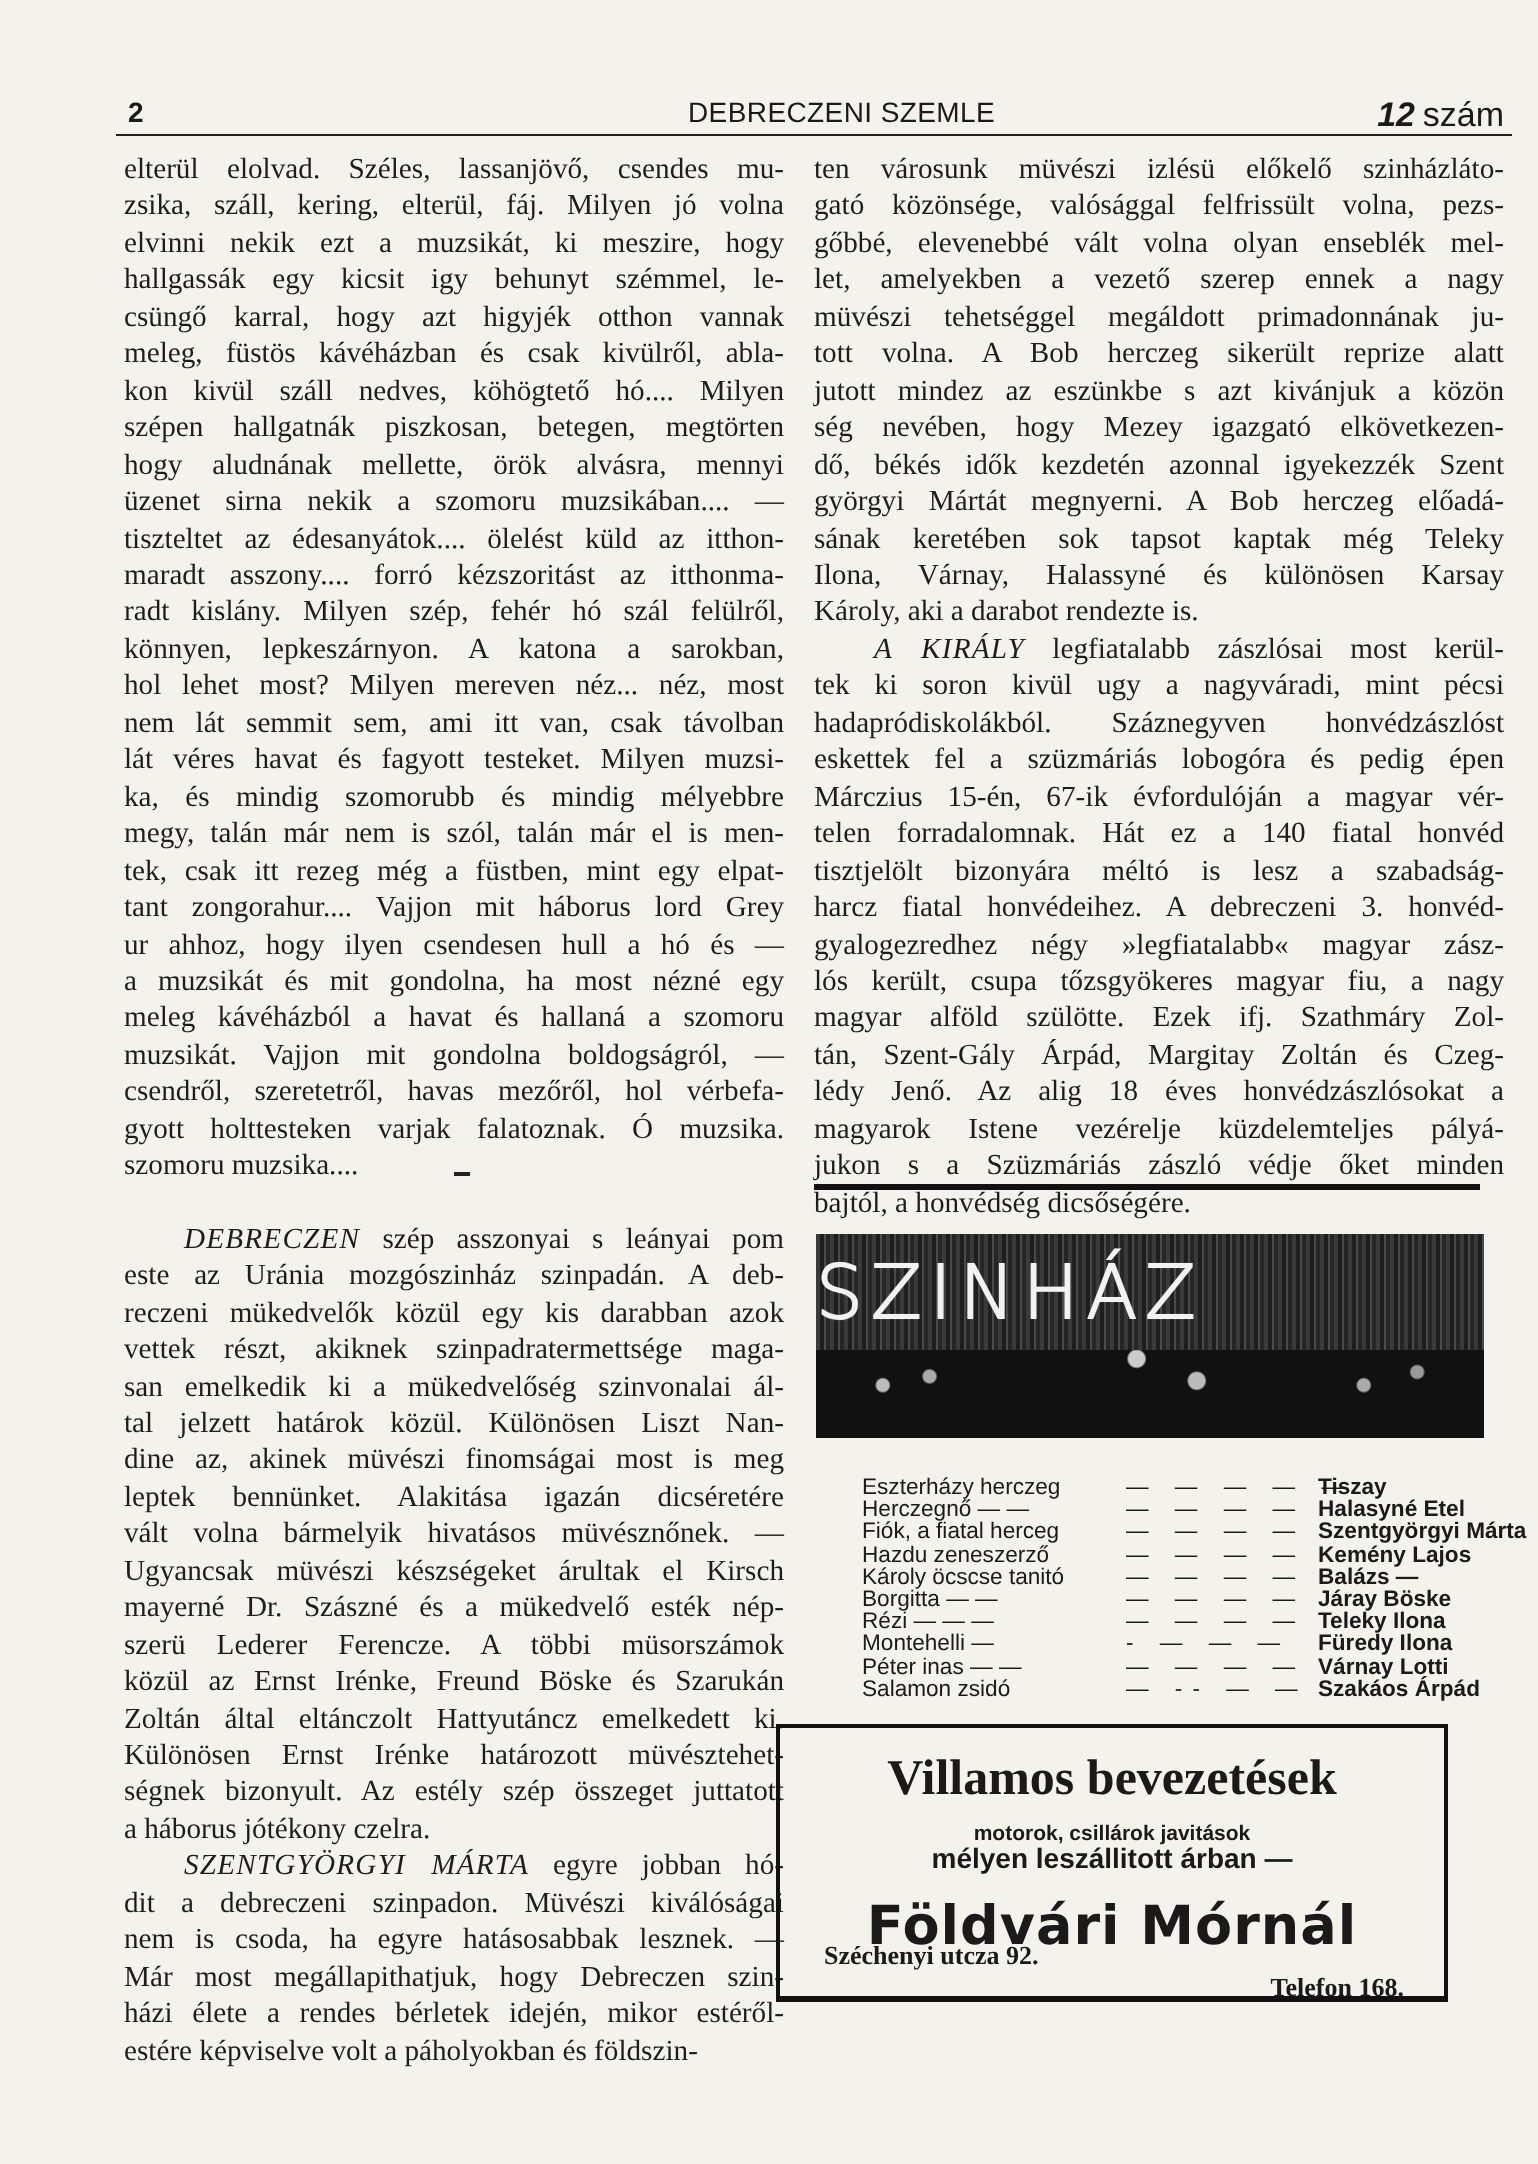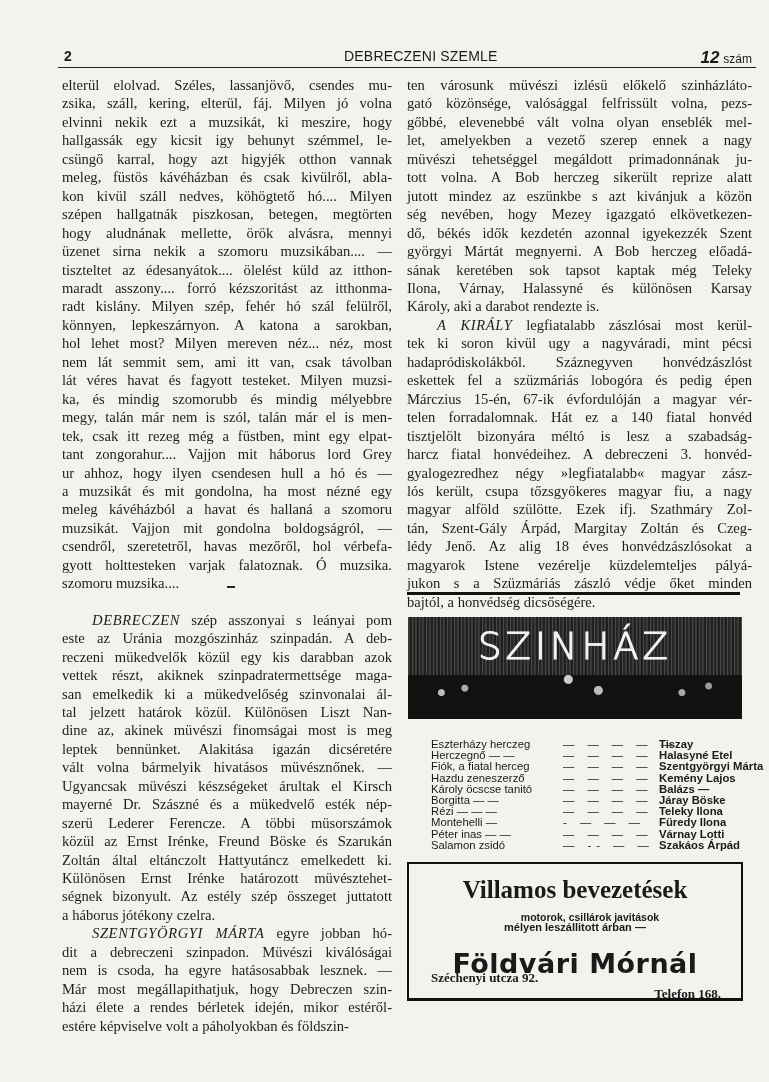--- a/index.html
+++ b/index.html
@@ -11,21 +11,21 @@
     position: relative;
   }
   .page-header {
     position: absolute; left: 56px; top: 48px; width: 700px; height: 18px;
     font-family: "Liberation Sans", sans-serif; font-size: 14px;
   }
   .page-header .pnum { position: absolute; left: 8px; top: 0; font-weight: bold; }
   .page-header .ptitle { position: absolute; left: 288px; top: 0; letter-spacing: 0.2px; }
   .page-header .pissue { position: absolute; right: 4px; top: 0; }
   .page-header .pissue .big { font-size: 17px; font-style: italic; font-weight: bold; }
-  .page-header .pissue .small { font-size: 12px; text-align: right; }
+  .page-header .pissue .small { font-size: 17px; text-align: right; }
   .header-rule { position: absolute; left: 58px; top: 67px; width: 698px; height: 1px; background: #222; }
 
   .col {
     position: absolute; font-family: "Liberation Serif", serif; font-size: 14.6px;
     line-height: 18.45px; text-align: justify; color: #1d1d1d;
   }
   .col .line { display: block; white-space: nowrap; text-align-last: justify; text-align: justify; }
   .col .line.last { text-align-last: left; }
   .col .indent { padding-left: 30px; }
   .col .caps { font-style: italic; letter-spacing: 0.6px; }
@@ -48,44 +48,44 @@
     background:
       radial-gradient(circle at 10% 40%, #bbb 0 3px, transparent 4px),
       radial-gradient(circle at 17% 30%, #aaa 0 3px, transparent 4px),
       radial-gradient(circle at 48% 10%, #ccc 0 4px, transparent 5px),
       radial-gradient(circle at 57% 35%, #bbb 0 4px, transparent 5px),
       radial-gradient(circle at 82% 40%, #aaa 0 3px, transparent 4px),
       radial-gradient(circle at 90% 25%, #999 0 3px, transparent 4px),
       #111;
   }
   .theatre-banner .banner-title {
-    position: absolute; left: 0; top: 8px; width: 100%; text-align: center;
+    position: absolute; left: 0; top: 8px; width: 100%; 
     font-family: "DejaVu Sans", sans-serif; font-size: 37px; font-weight: 300;
     letter-spacing: 4px; color: #f2f2f2;
     -webkit-text-stroke: 1px #f2f2f2;
     text-shadow: 0 0 1px #fff;
   }
 
   .cast-list {
     position: absolute; left: 407px; top: 739px; width: 340px;
     font-family: "Liberation Sans", sans-serif; font-size: 11.3px; line-height: 11.2px;
   }
   .cast-row { position: relative; height: 11.2px; white-space: nowrap; margin-left: 24px; }
   .cast-row .role { position: absolute; left: 0; top: 0; }
   .cast-row .dashes { position: absolute; left: 132px; top: 0; letter-spacing: 5px; }
   .cast-row .actor { position: absolute; left: 228px; top: 0; font-weight: bold; }
 
   .ad-box {
-    position: absolute; left: 407px; top: 862px; width: 332px; height: 134px;
+    position: absolute; left: 388px; top: 862px; width: 332px; height: 134px;
     border: 2px solid #111; border-bottom-width: 3px;
     font-family: "Liberation Sans", sans-serif; text-align: center;
   }
   .ad-box .ad-headline { position: absolute; left: 0; top: 12px; width: 100%; font-family: "Liberation Serif", serif; font-weight: bold; font-size: 25px; }
-  .ad-box .ad-sub1 { position: absolute; left: 0; top: 47px; width: 100%; font-size: 10.5px; font-weight: bold; padding-left: 15px; }
-  .ad-box .ad-sub2 { position: absolute; left: 0; top: 57px; width: 100%; font-size: 11px; font-weight: bold; }
+  .ad-box .ad-sub1 { position: absolute; left: 0; top: 47px; width: 100%; font-size: 10.5px; font-weight: bold; }
+  .ad-box .ad-sub2 { position: absolute; left: 0; top: 57px; width: 100%; font-size: 14px; font-weight: bold; }
   .ad-box .ad-name { position: absolute; left: 0; top: 68px; width: 100%; font-family: "DejaVu Sans", sans-serif; font-weight: bold; font-size: 27px; letter-spacing: 0.5px; margin-top: 16px; }
   .ad-box .ad-address { position: absolute; left: 22px; top: 106px; font-family: "Liberation Serif", serif; font-weight: bold; font-size: 13px; }
   .ad-box .ad-phone { position: absolute; right: 20px; top: 106px; font-family: "Liberation Serif", serif; font-weight: bold; font-size: 13px; margin-top: 16px; }
 </style>
 </head>
 <body>
 
 <div class="page-header">
   <span class="pnum">2</span>
   <span class="ptitle">DEBRECZENI SZEMLE</span>

